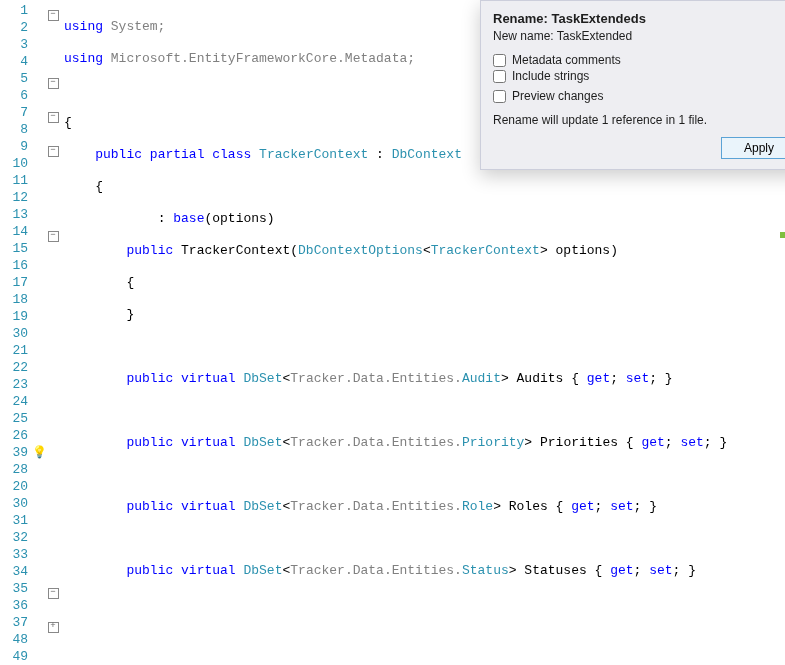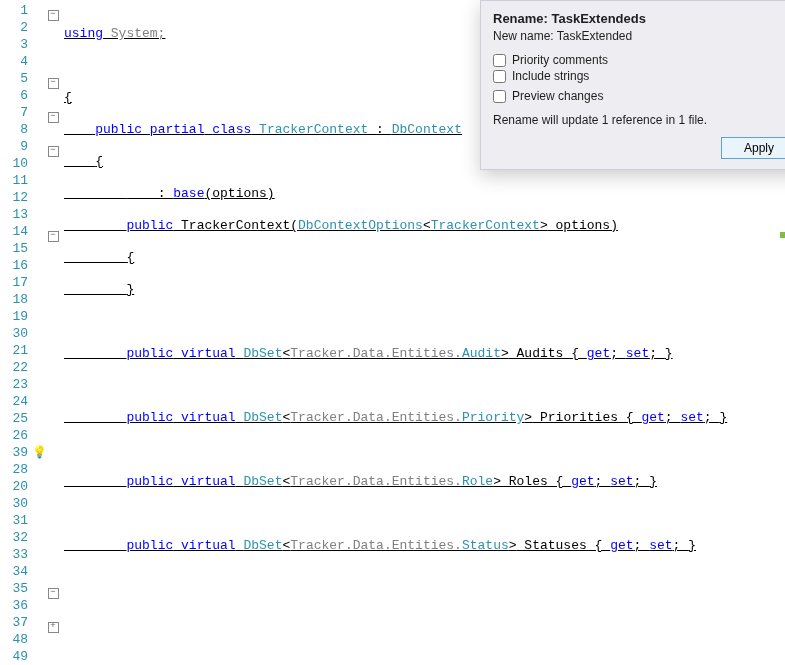--- a/index.html
+++ b/index.html
@@ -60,25 +60,24 @@
     line-height: 7px;
     font-size: 9px;
     text-align: center;
     color: #666;
     background: #fff;
     position: relative;
     top: 2px;
   }
   .code {
     flex: 1;
-    padding-top: 10px;
+    padding-top: 3px;
     padding-left: 4px;
     white-space: pre;
     position: relative;
-    text-decoration: underline;
   }
   .code .line {
     height: 17px;
     line-height: 17px;
     position: relative;
   }
   .kw { color: #0000ff; }
   .type { color: #2b91af; }
   .ns { color: #808080; }
   .region { color: #808080; }
@@ -250,20 +249,21 @@
       <div></div>
     <div><span class="fold-box">−</span></div>
     <div></div>
     <div><span class="fold-box">+</span></div>
     <div></div>
       <div></div>
   </div>
 
   <div class="code">
 <div class="line"><span class="kw">using</span><span class="ns"> System;</span></div>
+<div class="line"><span class="kw">using</span><span class="ns"> Microsoft.EntityFrameworkCore.Metadata;</span></div>
 <div class="line"></div>
 <div class="line"><span class="plain">{</span></div>
 <div class="line">    <span class="kw">public</span> <span class="kw">partial</span> <span class="kw">class</span><span class="type"> TrackerContext </span><span class="plain">: </span><span class="type">DbContext</span></div>
 <div class="line">    <span class="plain">{</span></div>
 <div class="line">        <span class="plain">    : </span><span class="kw">base</span><span class="plain">(options)</span></div>
 <div class="line">        <span class="kw">public</span><span class="plain"> TrackerContext(</span><span class="type">DbContextOptions</span><span class="plain">&lt;</span><span class="type">TrackerContext</span><span class="plain">&gt;</span><span class="plain"> options)</span></div>
 <div class="line">        <span class="plain">{</span></div>
 <div class="line">        <span class="plain">}</span></div>
 <div class="line"></div>
 <div class="line">        <span class="kw">public</span> <span class="kw">virtual</span> <span class="type">DbSet</span><span class="plain">&lt;</span><span class="ns">Tracker.Data.Entities.</span><span class="type">Audit</span><span class="plain">&gt;</span><span class="plain"> Audits { </span><span class="kw">get</span><span class="plain">; </span><span class="kw">set</span><span class="plain">; </span><span class="plain">}</span></div>
@@ -297,21 +297,21 @@
 </div>
 
 <div class="tick-green"></div>
 
 <div class="rename-popup">
 
   <div class="title">Rename: TaskExtendeds</div>
   <div class="subtitle">New name: TaskExtended</div>
   <label class="chk">
     <input type="checkbox" style="">
-    <span>Priority comments</span>
+    <span>Metadata comments</span>
   </label>
   <label class="chk">
     <input type="checkbox" style="">
     <span>Include strings</span>
   </label>
   <label class="chk" style="margin-top:6px">
     <input type="checkbox" style="">
     <span>Preview changes</span>
   </label>
   <div class="status">Rename will update 1 reference in 1 file.</div>

